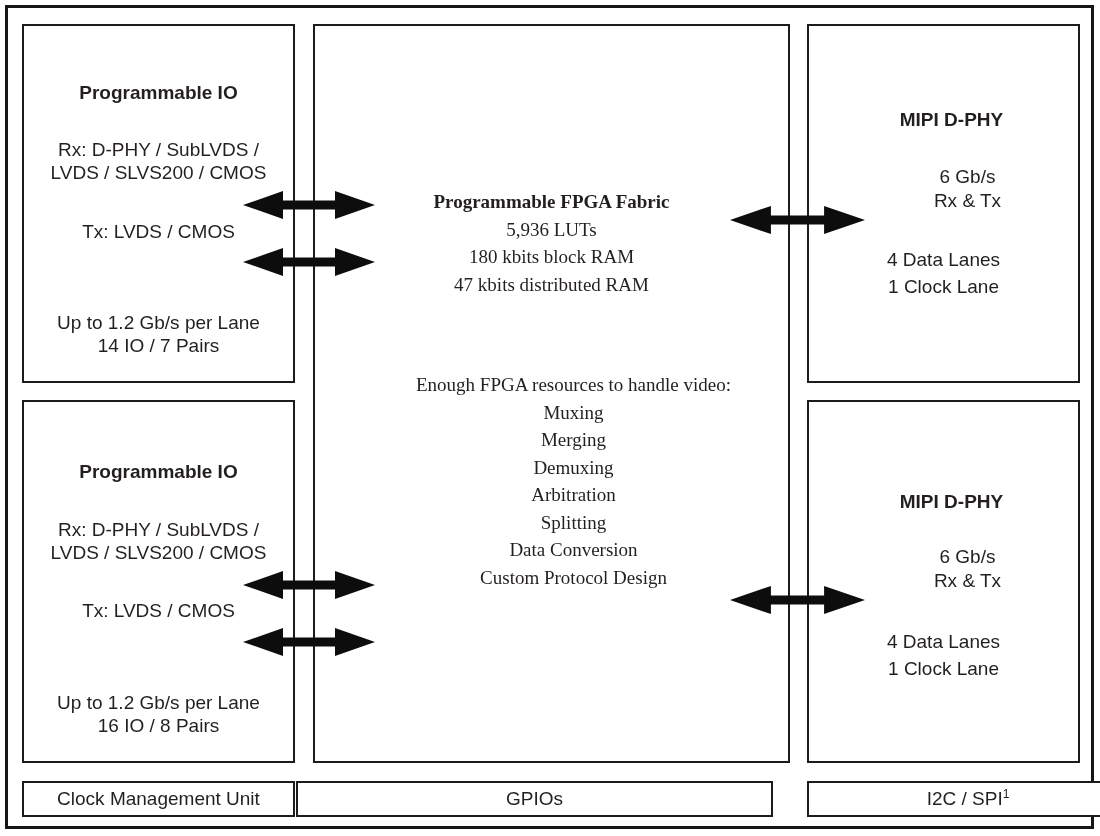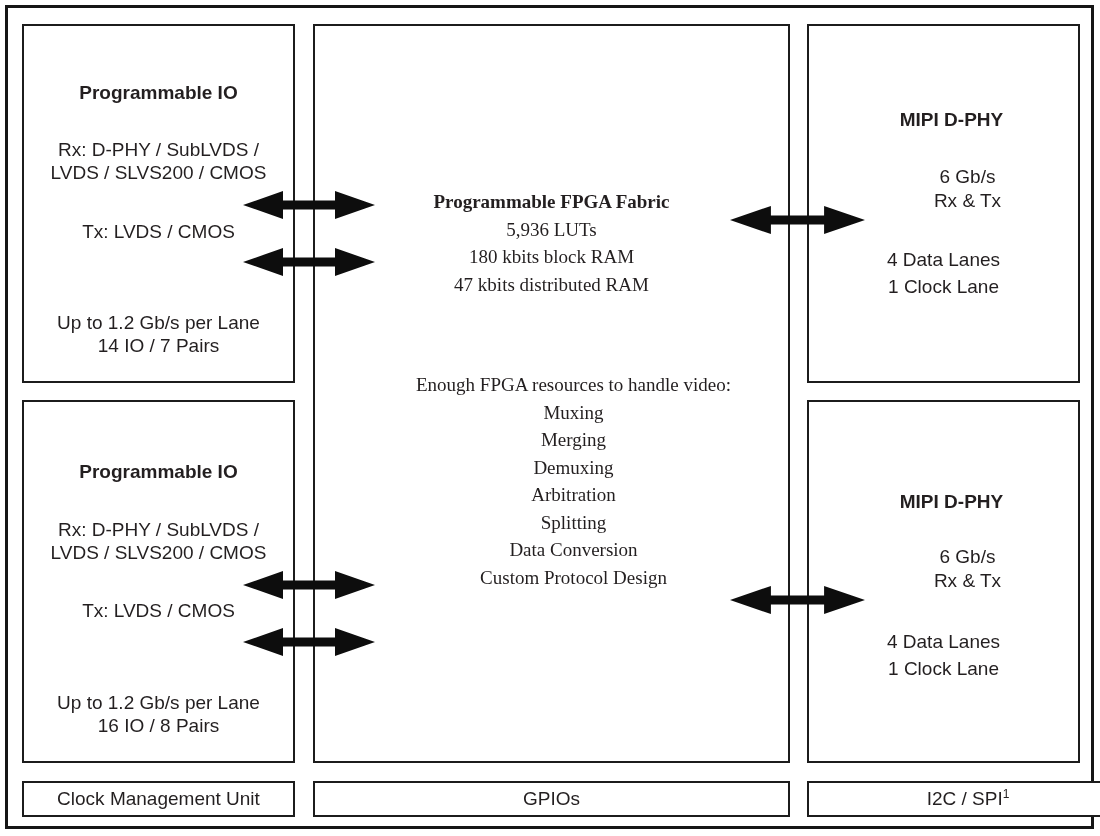--- a/index.html
+++ b/index.html
@@ -58,21 +58,21 @@
     border: 2px solid #1c1c1c;
     box-sizing: border-box;
     background: #ffffff;
     display: flex;
     align-items: center;
     justify-content: center;
     font-size: 19px;
     color: #231f20;
   }
   .strip-pmu  { left: 22px;  width: 273px; }
-  .strip-gpio { left: 313px; width: 477px; }
+  .strip-gpio { left: 296px; width: 477px; }
   .strip-i2c  { left: 807px; width: 322px; }
   .strip sup {
     font-size: 12px;
     line-height: 0;
     vertical-align: super;
   }
 
   
   .fabric-specs    { top: 162px; line-height: 27.5px; }
   .fabric-list     { top: 345px; line-height: 27.5px; padding-left: 44px; }

